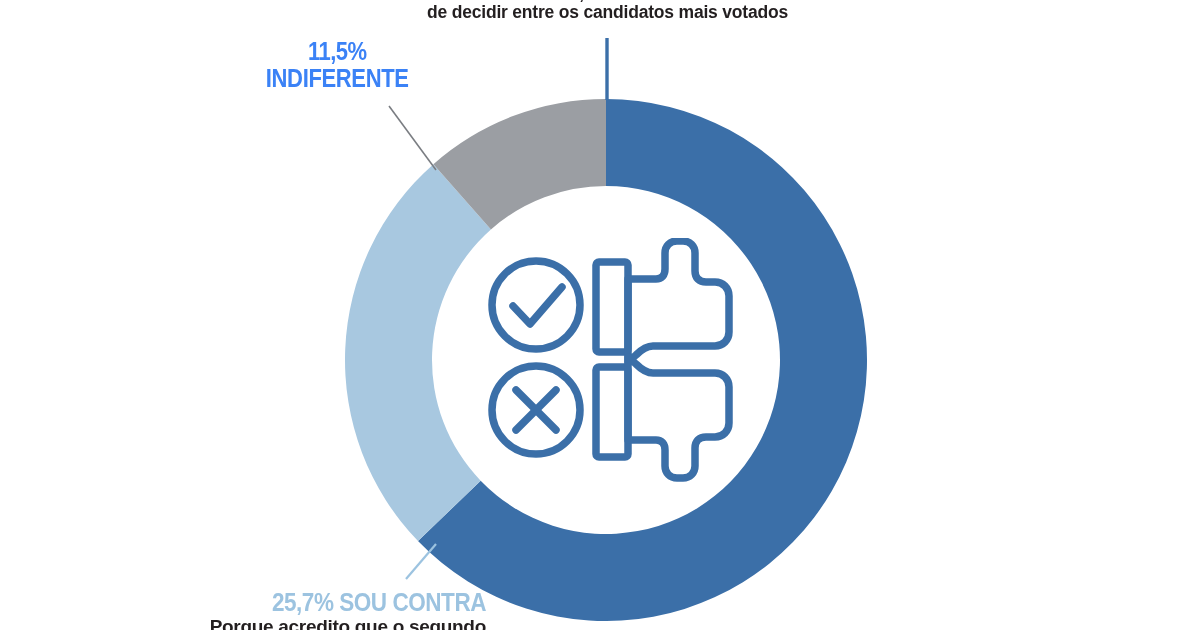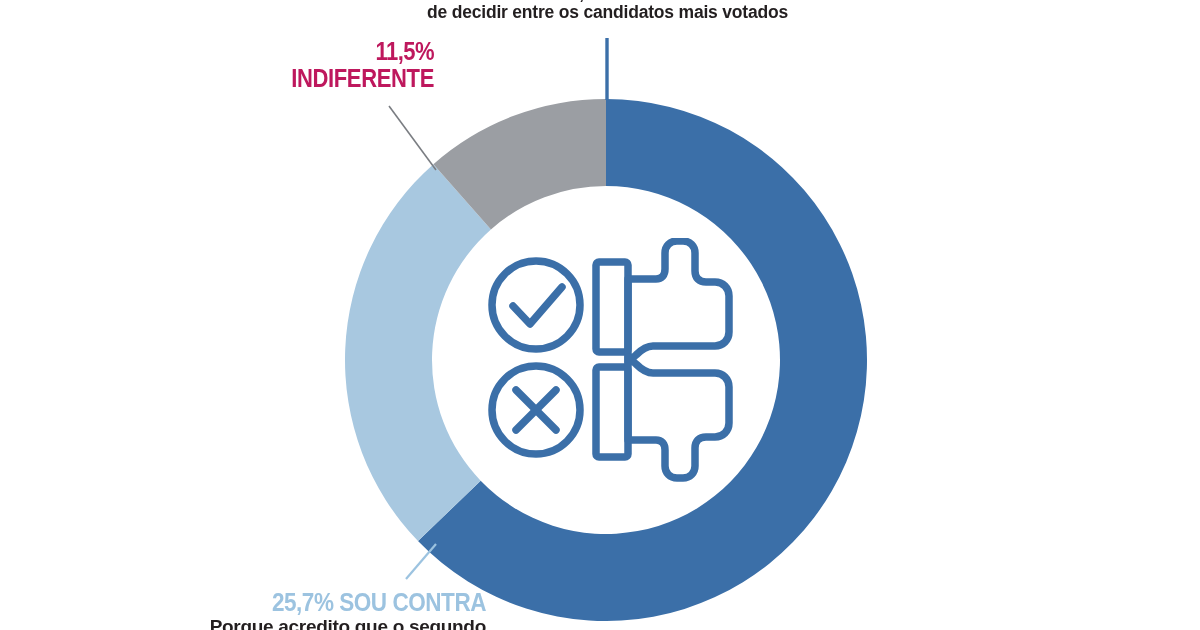--- a/index.html
+++ b/index.html
@@ -82,22 +82,22 @@
     color: #231f20;
     letter-spacing: -0.2px;
     white-space: nowrap;
   }
 
   
   #callout-indiferente {
     left: 214px;
     top: 38px;
     width: 220px;
-    text-align: right;
-    color: #be185d;
+    text-align: center;
+    color: #3b82f6;
   }
   #callout-indiferente .pct {
     display: block;
     font-size: 25px;
     font-weight: bold;
     letter-spacing: -0.6px;
     transform: scaleX(0.88);
     transform-origin: right center;
   }
   #callout-indiferente .cat {

